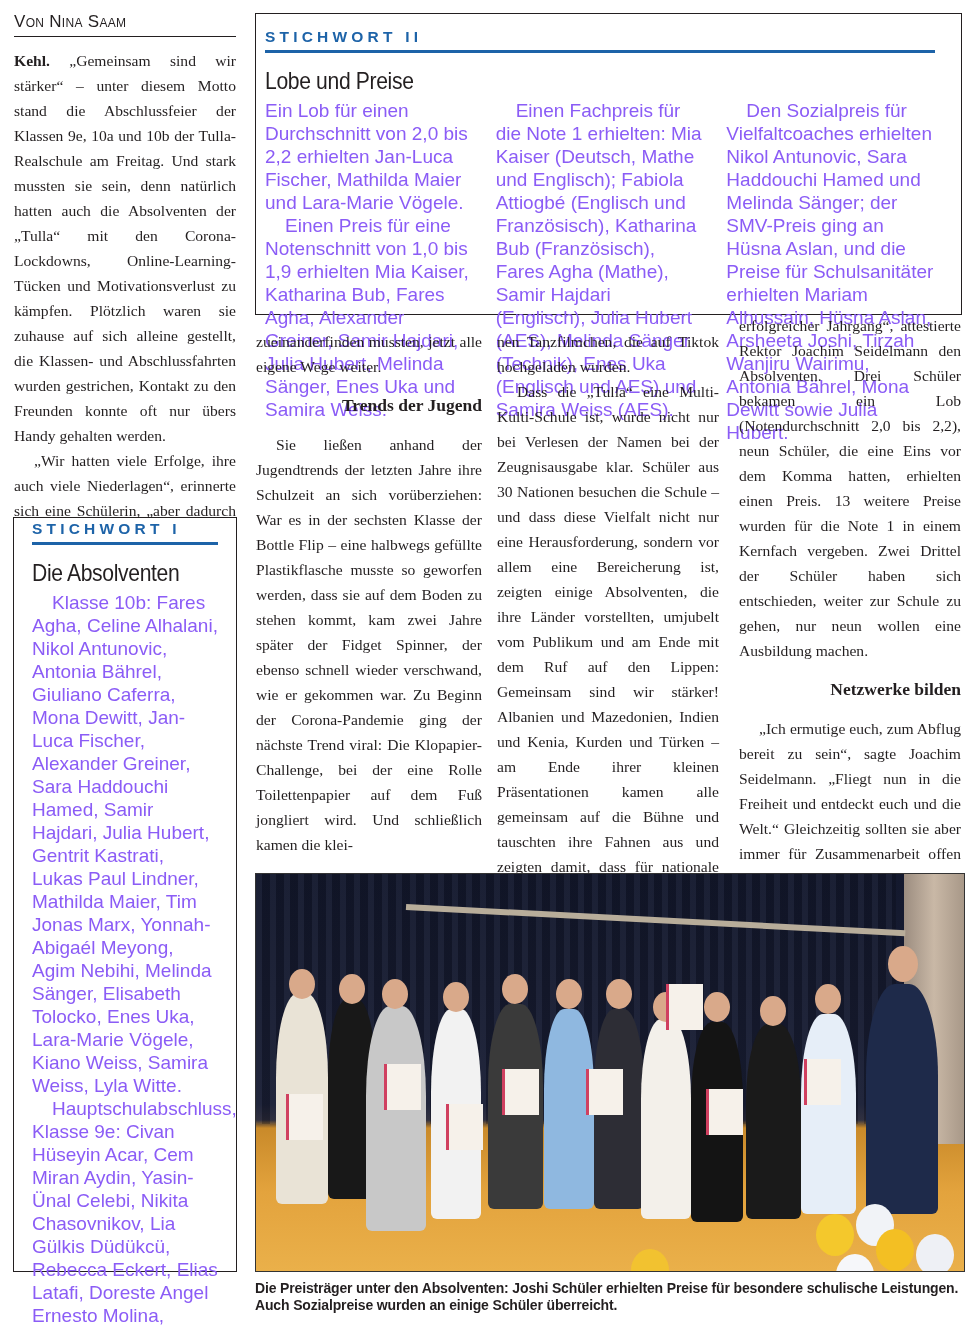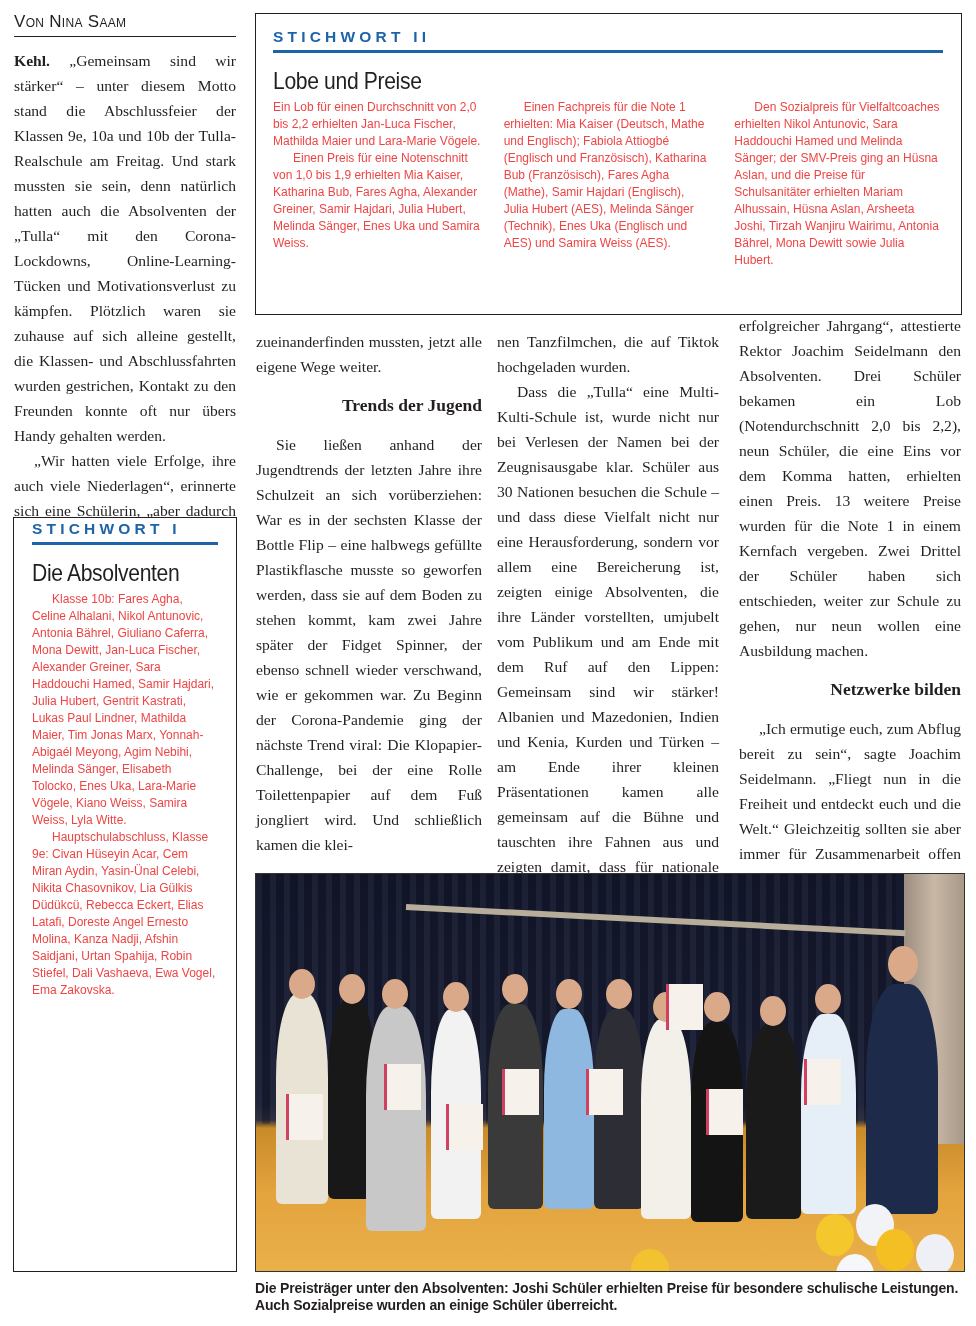--- a/index.html
+++ b/index.html
@@ -11,26 +11,26 @@
   .col { position: absolute; font-family: "Liberation Serif", serif; font-size: 15.6px; line-height: 25px; text-align: justify; hyphens: manual; }
   .col p { margin: 0; }
   .col p.indent { text-indent: 20px; }
   .col .lead { font-weight: bold; }
   .col h3 { font-family: "Liberation Serif", serif; font-weight: bold; font-size: 17.5px; margin: 14px 0 14px 0; text-align: right; }
 
   
   .box { position: absolute; border: 1.5px solid #231f20; background: #fff; }
   .box .kicker { font-family: "Liberation Sans", sans-serif; font-weight: bold; color: #1d63a8; font-size: 15.5px; letter-spacing: 4.2px; padding-bottom: 4px; border-bottom: 3px solid #1d63a8; }
   .box .headline { font-family: "Liberation Sans", sans-serif; font-size: 24px; letter-spacing: -0.4px; transform: scaleX(0.88); transform-origin: left; margin: 14px 0 4px 0; color: #231f20; white-space: nowrap; }
-  .box .btext { font-family: "Liberation Sans", sans-serif; font-size: 12px; line-height: 17px; color: #ef4444; }
+  .box .btext { font-family: "Liberation Sans", sans-serif; font-size: 19px; line-height: 23px; color: #8b5cf6; }
   .box .btext p { margin: 0; }
   .box .btext p.indent { text-indent: 20px; }
 
   #box2 { left: 255px; top: 13px; width: 705px; height: 300px; }
-  #box2 .inner { position: absolute; left: 17px; top: 14px; width: 670px; }
+  #box2 .inner { position: absolute; left: 9px; top: 14px; width: 670px; }
   #box2 .cols3 { display: flex; gap: 22px; }
   #box2 .cols3 > div { width: 213px; }
 
   #box1 { left: 13px; top: 517px; width: 222px; height: 753px; }
   #box1 .inner { position: absolute; left: 18px; top: 2px; width: 186px; }
 
   
   .photo { position: absolute; left: 255px; top: 873px; width: 708px; height: 397px; overflow: hidden; border: 1px solid #333;
     background: linear-gradient(to bottom, #14192e 0%, #1a1f36 58%, #2a2a3a 62%, #c98a2a 64%, #e3a33d 80%, #eab04a 100%); }
   .photo .curtain-lines { position: absolute; left: 0; top: 0; width: 640px; height: 250px;

